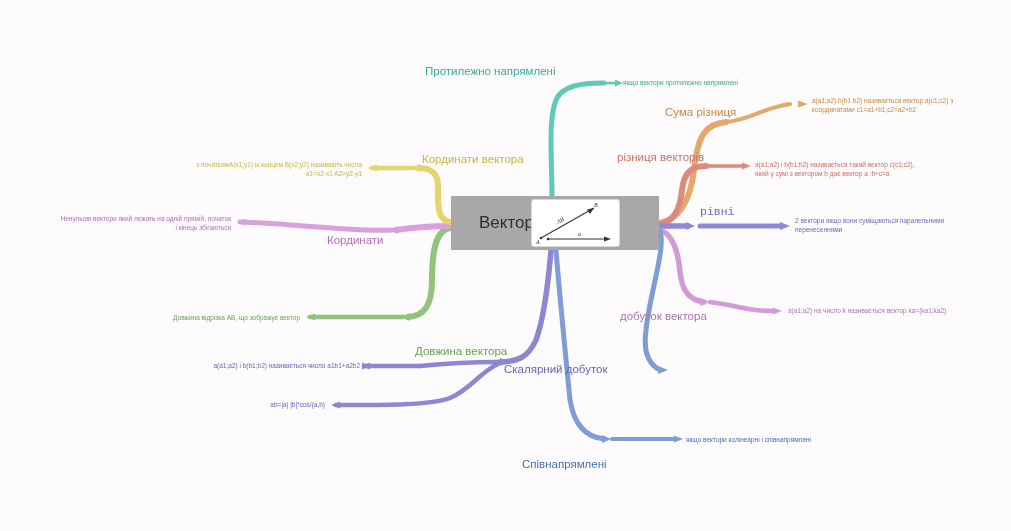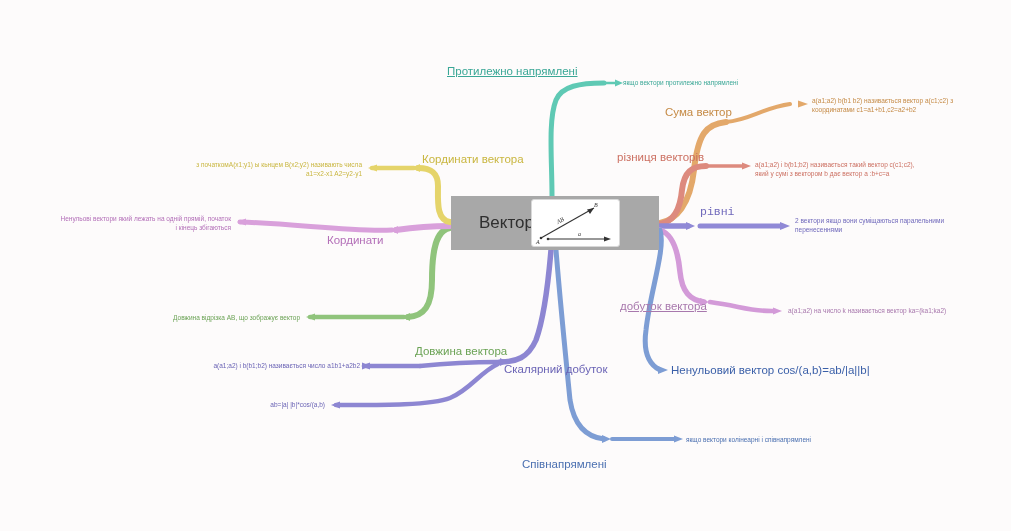--- a/index.html
+++ b/index.html
@@ -113,39 +113,38 @@
       <polygon points="79,39 72,36.5 72,41.5" fill="#333"></polygon>
       <circle cx="9" cy="38" r="1.3" fill="#333"></circle>
       <circle cx="16" cy="39" r="1.3" fill="#333"></circle>
       <text x="4" y="44" font-size="6" font-style="italic" fill="#333" font-family="Liberation Serif, serif">A</text>
       <text x="62" y="7" font-size="6" font-style="italic" fill="#333" font-family="Liberation Serif, serif">B</text>
       <text x="26" y="24" font-size="6" font-style="italic" fill="#333" font-family="Liberation Serif, serif" transform="rotate(-29 26 24)">AB</text>
       <text x="46" y="36" font-size="6" font-style="italic" fill="#333" font-family="Liberation Serif, serif">a</text>
     </svg>
   </div>
 
-  <div class="node topic right" style="left:447px;top:64px;color:#3aa796;text-decoration:underline;"><span>Протилежно напрямлені</span></div>
+  <div class="node topic right" style="left:425px;top:64px;color:#3aa796;"><span>Протилежно напрямлені</span></div>
   <div class="node sub right" style="left:623px;top:78px;width:190px;color:#3aa796;"><span>якщо вектори протилежно напрямлені</span></div>
 
-  <div class="node topic right" style="left:665px;top:105px;color:#c58a45;"><span>Сума вектор</span></div>
+  <div class="node topic right" style="left:665px;top:105px;color:#c58a45;"><span>Сума різниця</span></div>
   <div class="node sub right" style="left:812px;top:96px;width:190px;color:#c58a45;"><span>a(a1;a2) b(b1 b2) називається вектор a(c1;c2) з
 координатами c1=a1+b1,c2=a2+b2</span></div>
 
   <div class="node topic right" style="left:617px;top:150px;color:#cc7062;"><span>різниця векторів</span></div>
   <div class="node sub right" style="left:755px;top:160px;width:200px;color:#cc7062;"><span>a(a1;a2) і b(b1;b2) називається такий вектор c(c1;c2),
 який у сумі з вектором b дає вектор a :b+c=a</span></div>
 
   <div class="node topic right" style="left:700px;top:205px;color:#6f68bb;font-family:Liberation Mono, monospace;"><span>рівні</span></div>
   <div class="node sub right" style="left:795px;top:216px;width:175px;color:#6f68bb;"><span>2 вектори якщо вони суміщаються паралельними
 перенесеннями</span></div>
 
-  <div class="node topic right" style="left:620px;top:299px;color:#a878ad;text-decoration:underline;"><span>добуток вектора</span></div>
+  <div class="node topic right" style="left:620px;top:309px;color:#a878ad;"><span>добуток вектора</span></div>
   <div class="node sub right" style="left:788px;top:306px;width:190px;color:#a878ad;"><span>a(a1;a2) на число k називається вектор ka=(ka1;ka2)</span></div>
 
-  <div class="node topic right" style="left:671px;top:363px;color:#3a5fa8;"><span>Ненульовий вектор cos/(a,b)=ab/|a||b|</span></div>
 
   <div class="node topic right" style="left:522px;top:441px;color:#4a6fb0;margin-top:16px;"><span>Співнапрямлені</span></div>
   <div class="node sub right" style="left:686px;top:435px;width:190px;color:#4a6fb0;"><span>якщо вектори колінеарні і співнапрямлені</span></div>
 
   <div class="node topic right" style="left:504px;top:362px;color:#6a63b5;"><span>Скалярний добуток</span></div>
   <div class="node sub leftal" style="left:160px;top:361px;width:200px;color:#6a63b5;"><span>a(a1;a2) і b(b1;b2) називається число a1b1+a2b2</span></div>
   <div class="node sub leftal" style="left:160px;top:400px;width:165px;color:#6a63b5;"><span>ab=|a| |b|*cos/(a,b)</span></div>
 
   <div class="node topic right" style="left:415px;top:327px;color:#6aa254;margin-top:17px;"><span>Довжина вектора</span></div>
   <div class="node sub leftal" style="left:110px;top:313px;width:190px;color:#6aa254;"><span>Довжина відрізка AB, що зображує вектор</span></div>

